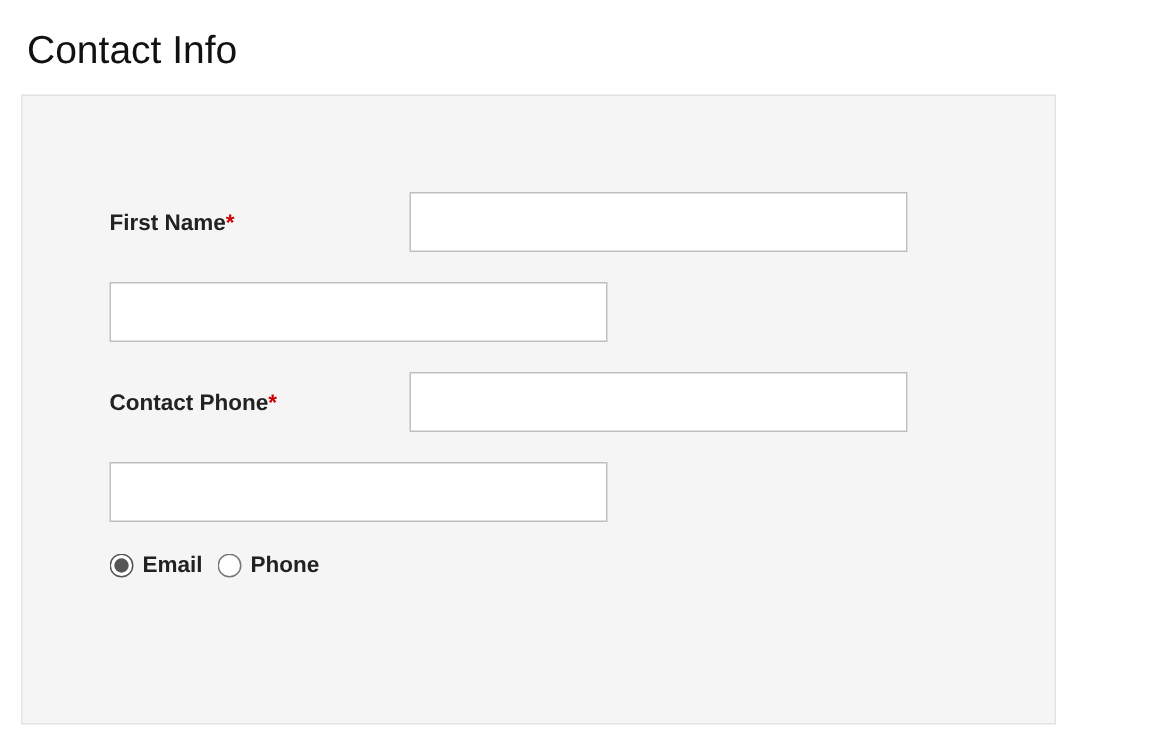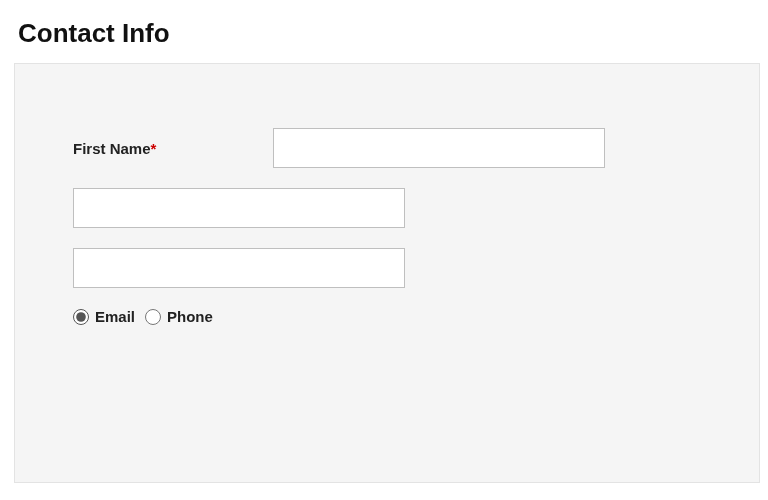--- a/index.html
+++ b/index.html
@@ -5,27 +5,27 @@
     * { box-sizing: border-box; margin: 0; padding: 0; }
     body {
       font-family: Arial, Helvetica, sans-serif;
       background: #ffffff;
       width: 768px;
       height: 500px;
       overflow: hidden;
     }
     .page-title {
       font-size: 26px;
-      font-weight: bold;
+      font-weight: normal;
       color: #111;
       margin: 18px 0 14px 18px;
     }
     .form-panel {
       margin: 0 0 0 14px;
-      width: 746px;
+      width: 690px;
       height: 420px;
       background: #f5f5f5;
       border: 1px solid #e3e3e3;
       padding: 64px 0 0 0;
     }
     .form-row {
       display: flex;
       align-items: center;
       margin-bottom: 20px;
       padding-left: 58px;
@@ -80,20 +80,26 @@
     <label class="field-label">
       <span>First Name</span><span class="req">*</span>
     </label>
     <input type="text" class="text-input" value="" style="">
   </div>
 
   <div class="form-row">
     <input type="text" class="text-input" value="" style="">
   </div>
 
+  <div class="form-row">
+    <label class="field-label">
+      <span>Contact Phone</span><span class="req">*</span>
+    </label>
+    <input type="text" class="text-input" value="" style="">
+  </div>
 
   <div class="form-row">
     <input type="text" class="text-input" value="" style="">
   </div>
 
   <div class="form-row">
     <div class="radio-group">
       <div class="radio-item">
         <input type="radio" name="contactby" checked="" style="">
         <span class="radio-label">Email</span>

